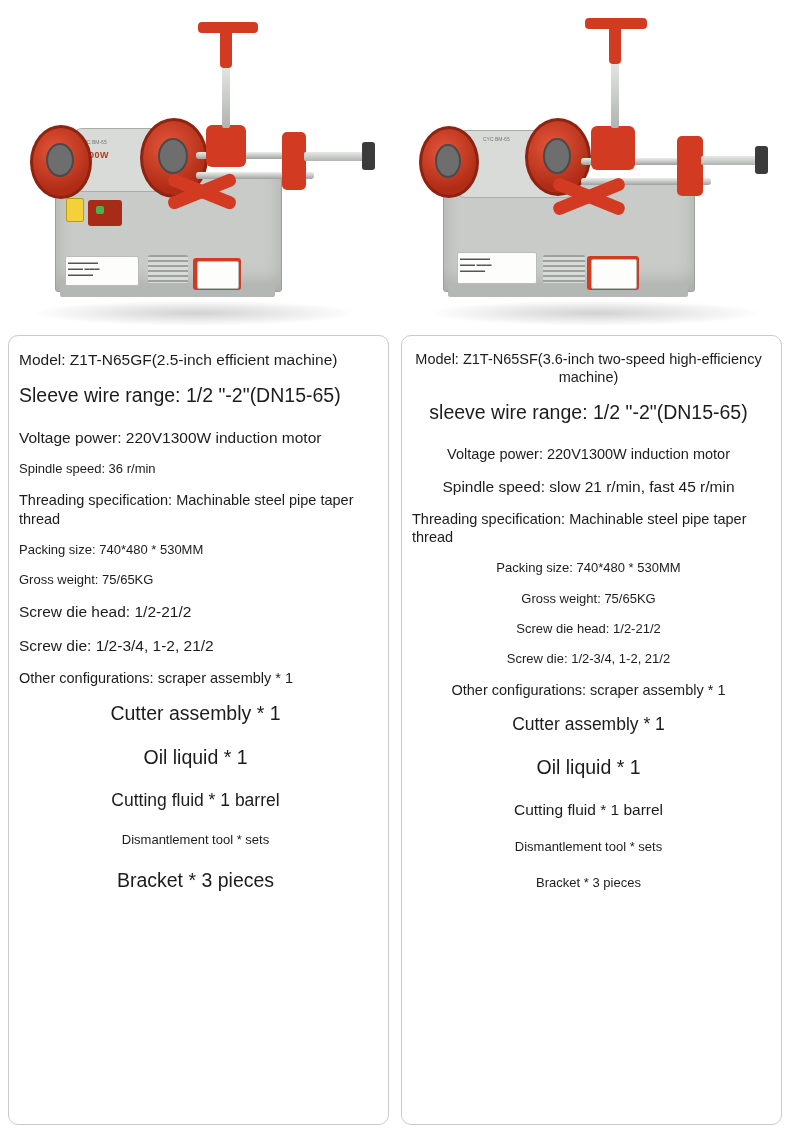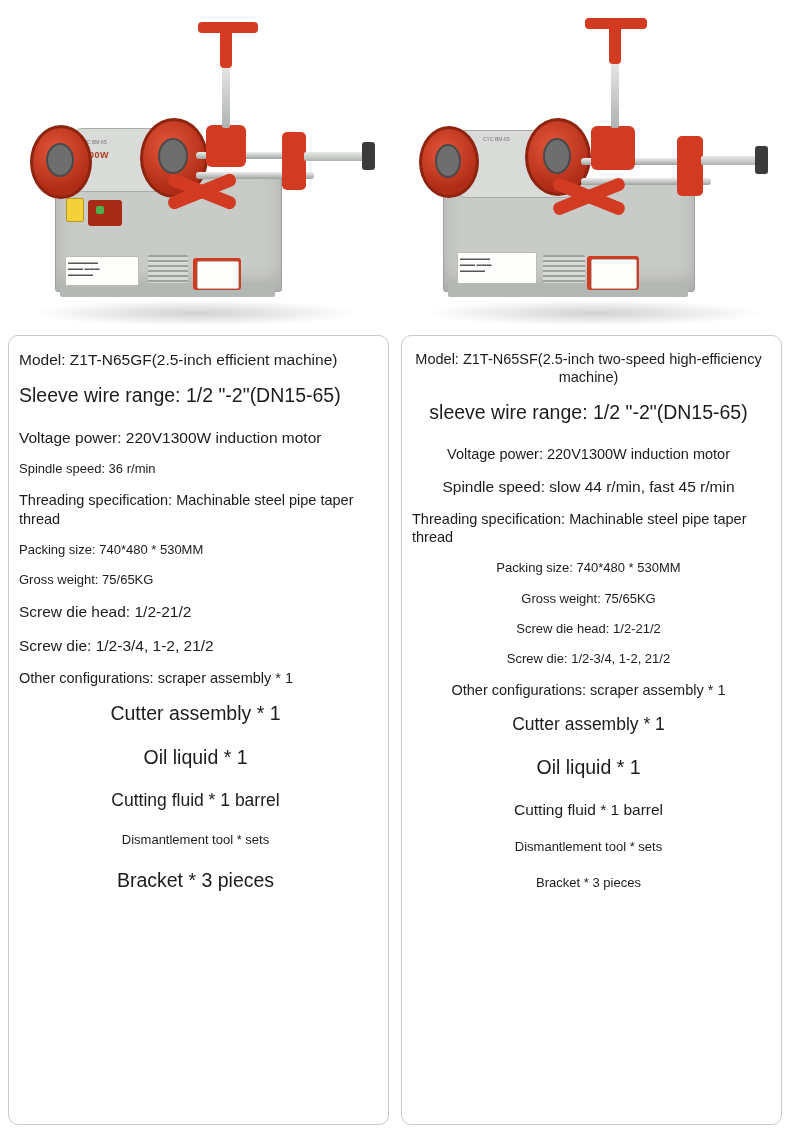--- a/index.html
+++ b/index.html
@@ -279,24 +279,24 @@
       <p class="spec-line fs-15 sp-tall">Screw die: 1/2-3/4, 1-2, 21/2</p>
       <p class="spec-line fs-14 sp-tall">Other configurations: scraper assembly * 1</p>
       <p class="spec-line fs-19 sp-xtall" style="text-align:center;">Cutter assembly * 1</p>
       <p class="spec-line fs-19 sp-xtall" style="text-align:center;">Oil liquid * 1</p>
       <p class="spec-line fs-17 sp-xtall" style="text-align:center;">Cutting fluid * 1 barrel</p>
       <p class="spec-line fs-16 sp-xtall" style="text-align:center;">Dismantlement tool * sets</p>
       <p class="spec-line fs-19 sp-tall" style="text-align:center;">Bracket * 3 pieces</p>
     </div>
 
     <div class="card card-right">
-      <p class="spec-line fs-14 sp-tall">Model: Z1T-N65SF(2.5-inch two-speed high-efficiency machine)</p>
+      <p class="spec-line fs-14 sp-tall">Model: Z1T-N65SF(3.6-inch two-speed high-efficiency machine)</p>
       <p class="spec-line fs-19 sp-xtall">sleeve wire range: 1/2 "-2"(DN15-65)</p>
       <p class="spec-line fs-14 sp-tall">Voltage power: 220V1300W induction motor</p>
-      <p class="spec-line fs-15 sp-tall">Spindle speed: slow 44 r/min, fast 45 r/min</p>
+      <p class="spec-line fs-15 sp-tall">Spindle speed: slow 21 r/min, fast 45 r/min</p>
       <p class="spec-line fs-14 sp-tall" style="text-align:left;">Threading specification: Machinable steel pipe taper thread</p>
       <p class="spec-line fs-16 sp-tall">Packing size: 740*480 * 530MM</p>
       <p class="spec-line fs-16 sp-tall">Gross weight: 75/65KG</p>
       <p class="spec-line fs-16 sp-tall">Screw die head: 1/2-21/2</p>
       <p class="spec-line fs-16 sp-tall">Screw die: 1/2-3/4, 1-2, 21/2</p>
       <p class="spec-line fs-14 sp-tall">Other configurations: scraper assembly * 1</p>
       <p class="spec-line fs-17 sp-xtall">Cutter assembly * 1</p>
       <p class="spec-line fs-19 sp-xtall">Oil liquid * 1</p>
       <p class="spec-line fs-15 sp-xtall">Cutting fluid * 1 barrel</p>
       <p class="spec-line fs-16 sp-xtall">Dismantlement tool * sets</p>

